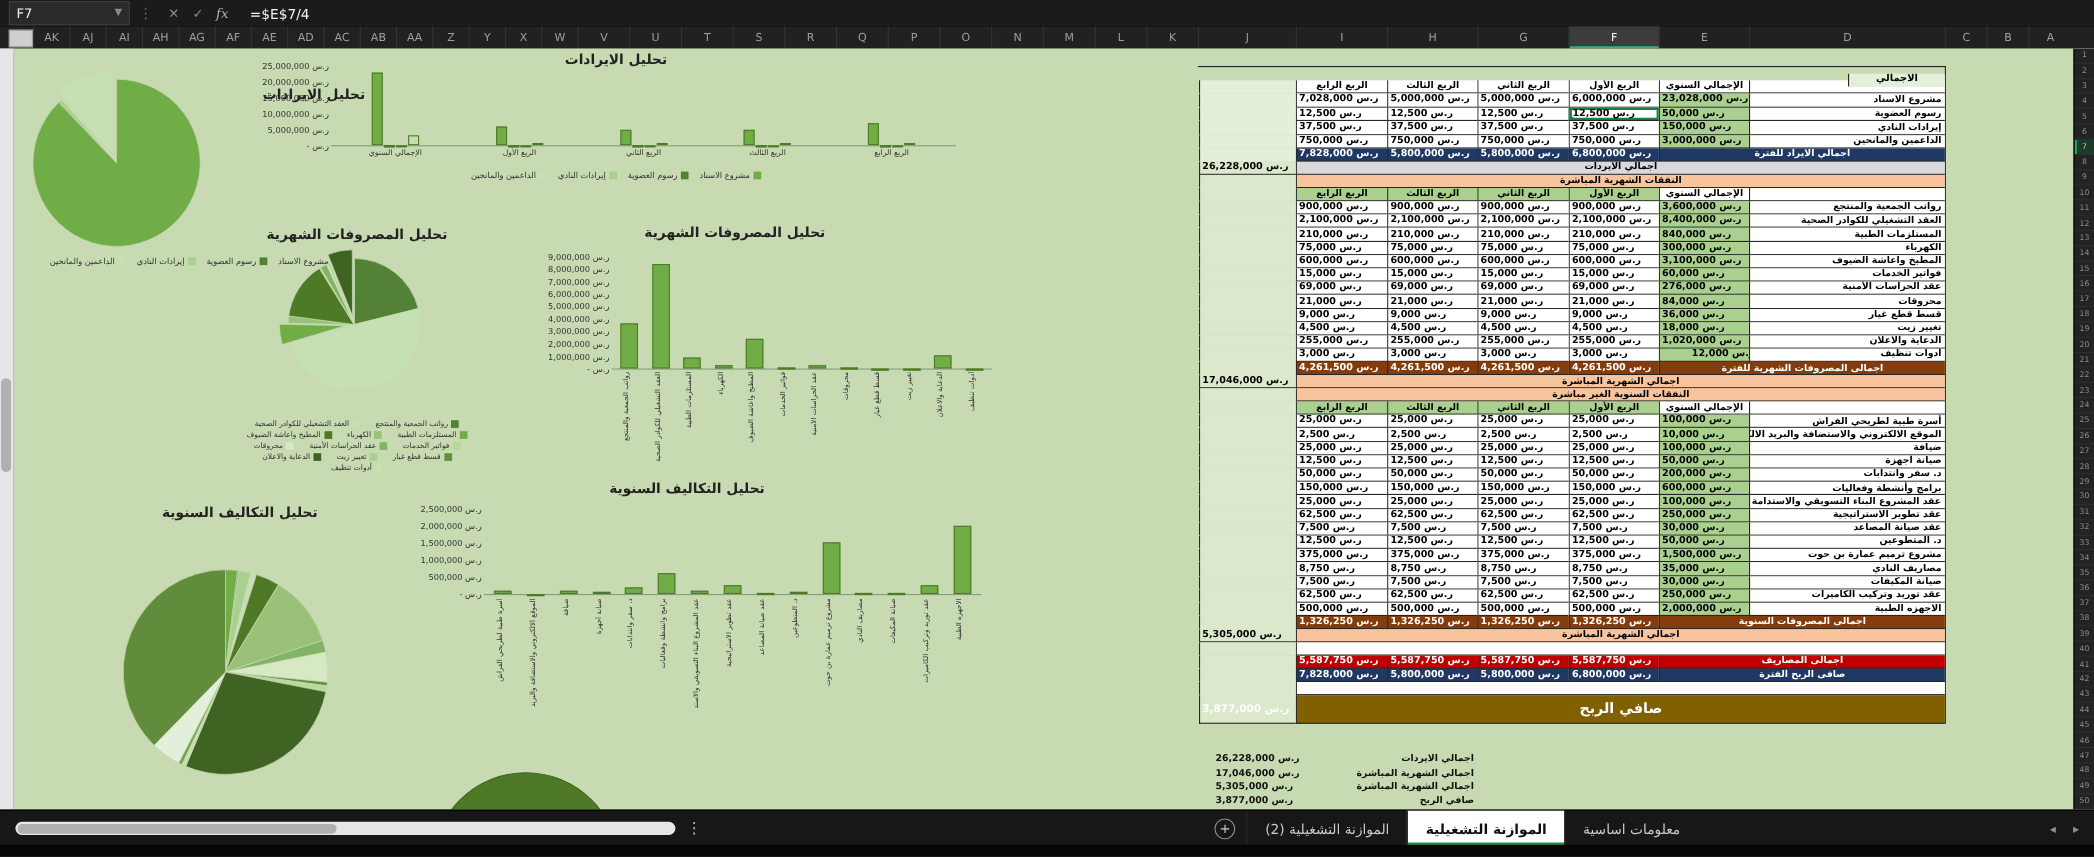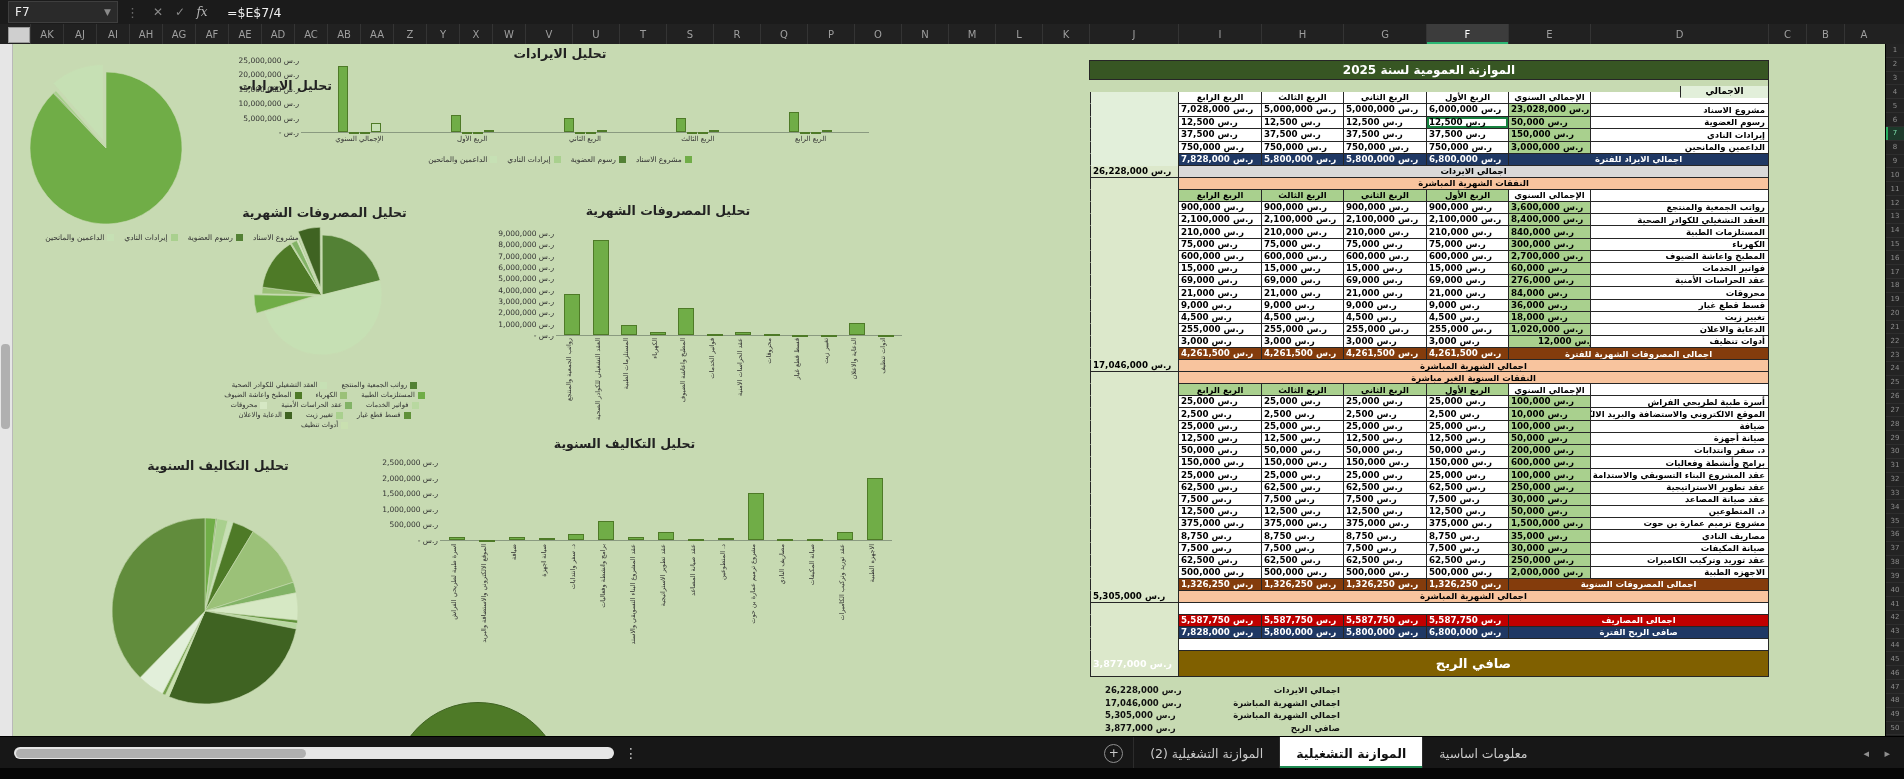--- a/index.html
+++ b/index.html
@@ -463,23 +463,20 @@
         <div class="vlab" style="left: 497.2px; top: 118px; width: 12px; height: 100px;">
           <span>عقد توريد وتركيب الكاميرات</span>
         </div>
         <div class="bar" style="left: 525.067px; width: 16px; top: 51.6px; height: 62.4px;"></div>
         <div class="vlab" style="left: 527.067px; top: 118px; width: 12px; height: 100px;">
           <span>الاجهزه الطبية</span>
         </div>
       </div>
 
     <div id="budget-table">
-        <div class="trow" style="height: 19px;">
-          <div class="c t-title" style="width: 679px; flex: 0 0 auto;">الموازنة العمومية لسنة 2025</div>
-        </div>
         <div class="trow" style="height: 12px;">
           <div class="c jc paleg ctr" style="width: 88px; flex: 0 0 auto; background: rgb(226, 239, 218); font-size: 9px; transform: translateY(6px);">الاجمالي</div>
         </div>
         <div class="trow" style="height: 12px;">
           <div class="c white" style="width: 178px; flex: 0 0 auto;"></div>
           <div class="c white ctr" style="width: 82px; flex: 0 0 auto;">الإجمالي السنوي</div>
           <div class="c white ctr" style="width: 82px; flex: 0 0 auto;">الربع الأول</div>
           <div class="c white ctr" style="width: 83px; flex: 0 0 auto;">الربع الثاني</div>
           <div class="c white ctr" style="width: 82px; flex: 0 0 auto;">الربع الثالث</div>
           <div class="c white ctr" style="width: 83px; flex: 0 0 auto;">الربع الرابع</div>
@@ -668,21 +665,21 @@
             <span>ر.س 75,000</span>
           </div>
           <div class="c white num" style="width: 83px; flex: 0 0 auto;">
             <span>ر.س 75,000</span>
           </div>
           <div class="c jc" style="width: 88px; flex: 0 0 auto;"></div>
         </div>
         <div class="trow" style="height: 12.2px;">
           <div class="c lab" style="width: 178px; flex: 0 0 auto;">المطبخ واعاشة الضيوف</div>
           <div class="c green num" style="width: 82px; flex: 0 0 auto;">
-            <span>ر.س 2,700,000</span>
+            <span>ر.س 3,100,000</span>
           </div>
           <div class="c white num" style="width: 82px; flex: 0 0 auto;">
             <span>ر.س 600,000</span>
           </div>
           <div class="c white num" style="width: 83px; flex: 0 0 auto;">
             <span>ر.س 600,000</span>
           </div>
           <div class="c white num" style="width: 82px; flex: 0 0 auto;">
             <span>ر.س 600,000</span>
           </div>

